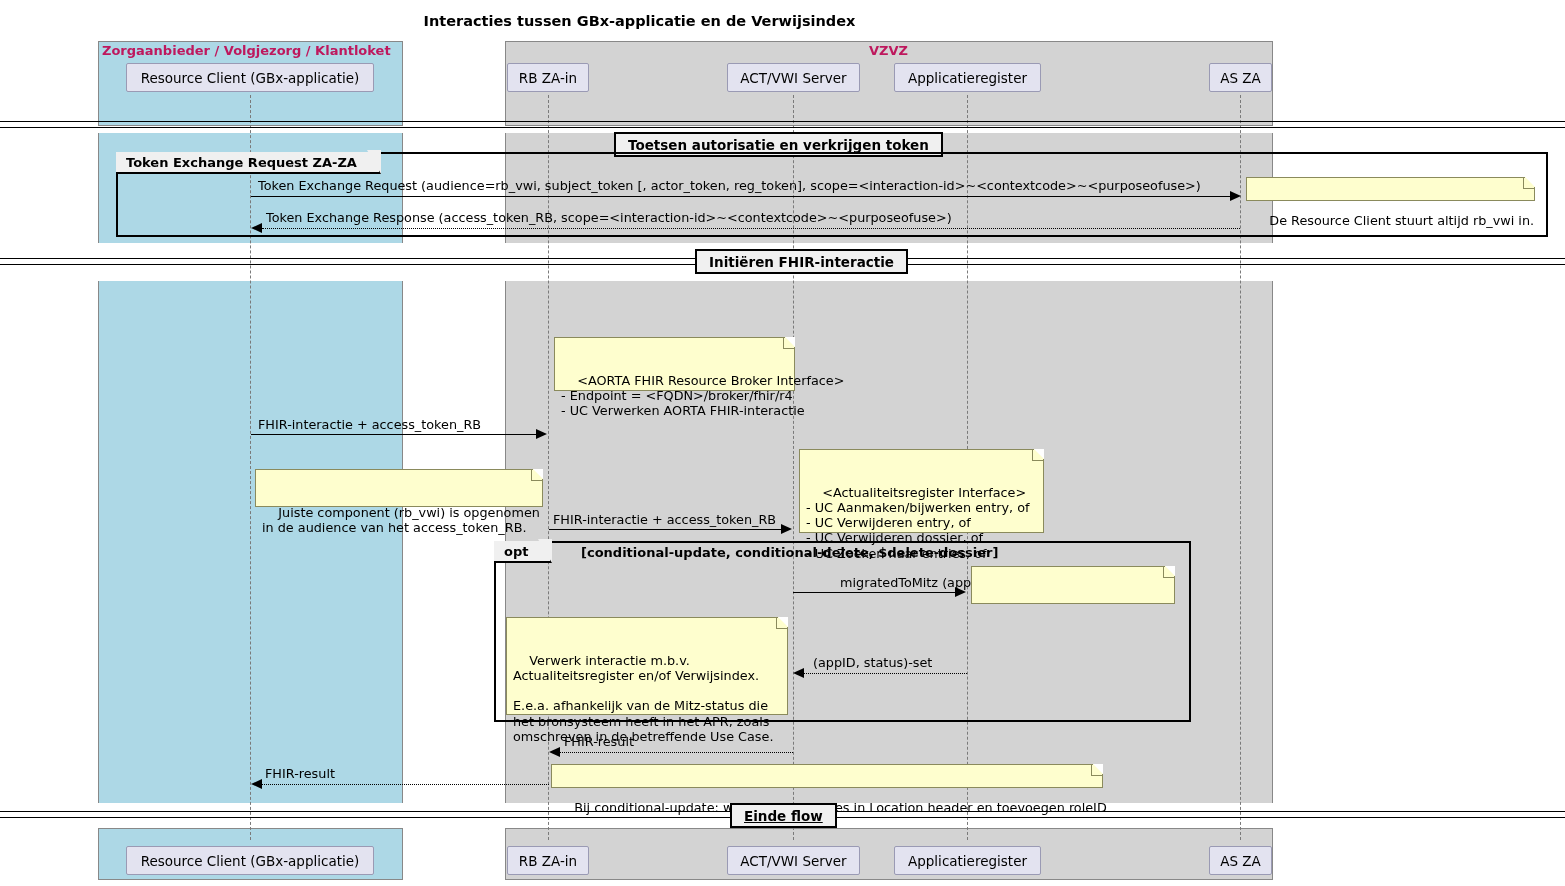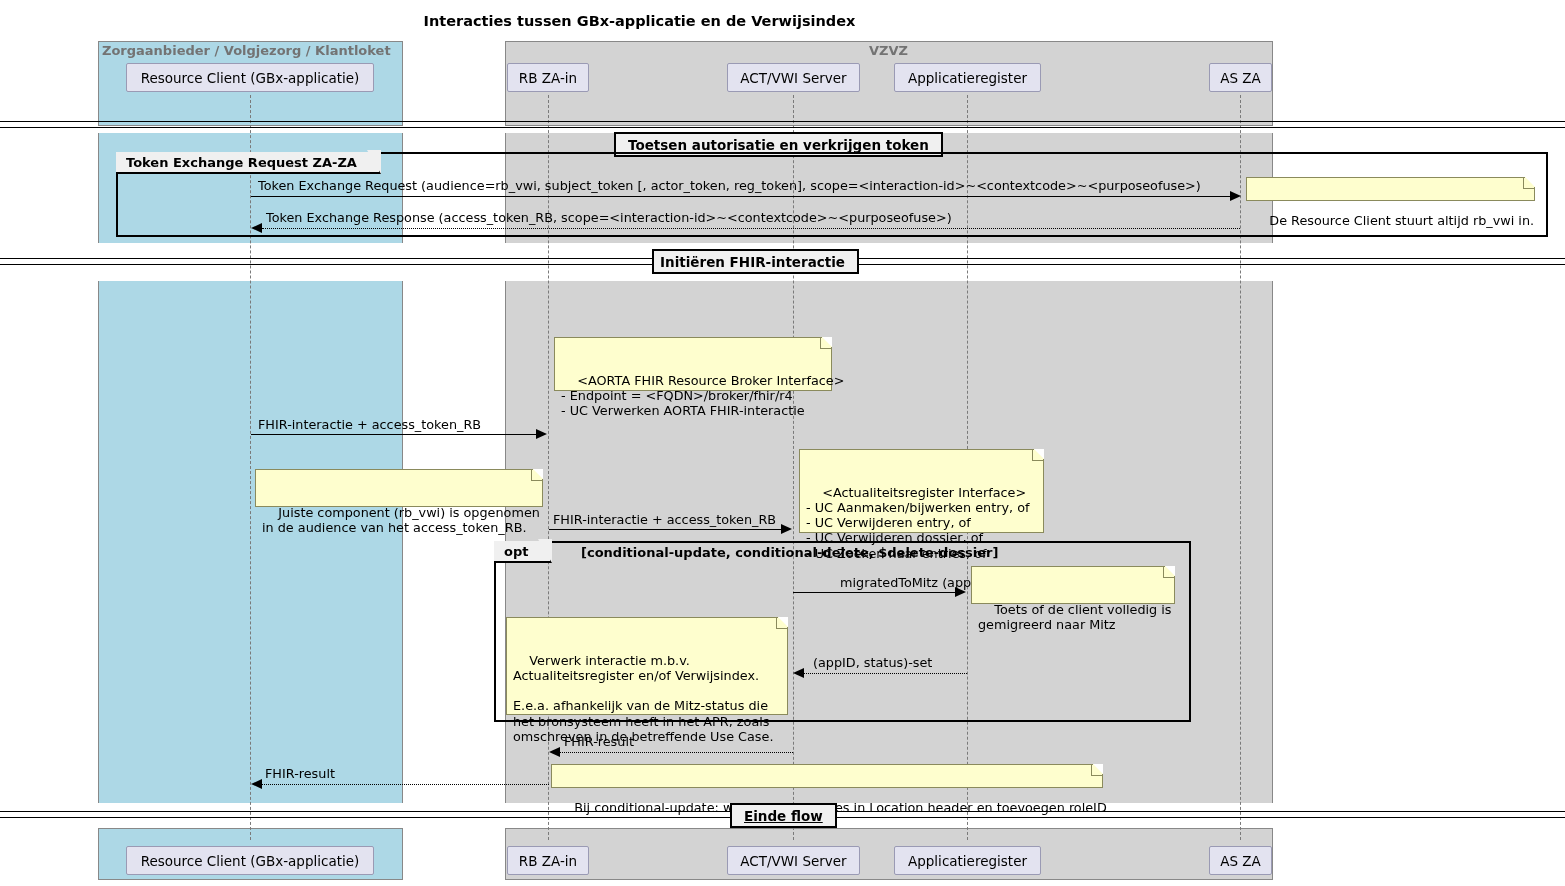--- a/index.html
+++ b/index.html
@@ -13,21 +13,21 @@
     font-size:14.5px;font-weight:bold;color:#000;
   }
 
   
   .group-box{
     border:1px solid #888;box-sizing:border-box;
   }
   .group-box.blue{background:#ADD8E6;}
   .group-box.grey{background:#D3D3D3;}
   .group-title{
-    position:absolute;font-size:13px;font-weight:bold;color:#737373;white-space:nowrap;
+    position:absolute;font-size:13px;font-weight:bold;color:#be185d;white-space:nowrap;
   }
 
   
   .lifeline{
     width:0;border-left:1.4px dashed #7a7a7a;
   }
 
   
   .participant{
     background:#E3E3F0;border:1px solid #9a9ab4;border-radius:2px;
@@ -178,24 +178,24 @@
   <div class="abs note" style="left:1246px;top:177px;width:289px;height:24px;">
     <span class="fold-line"></span>
     <span>De Resource Client stuurt altijd rb_vwi in.</span>
   </div>
 
   <div class="abs msg-label" style="left:266px;top:210px;">Token Exchange Response (access_token_RB, scope=&lt;interaction-id&gt;~&lt;contextcode&gt;~&lt;purposeofuse&gt;)</div>
   <div class="abs msg-line dotted" style="left:262px;top:228px;width:978px;"></div>
   <div class="abs arrow-l" style="left:251px;top:223px;"></div>
 
   <div class="abs divider-lines" style="top:258px;"></div>
-  <div class="abs divider-label" style="left:652px;top:249px;padding-left:6px;">Initiëren FHIR-interactie</div>
-
-
-  <div class="abs note" style="left:554px;top:337px;width:278px;height:54px;">
+  <div class="abs divider-label" style="left:695px;top:249px;">Initiëren FHIR-interactie</div>
+
+
+  <div class="abs note" style="left:554px;top:337px;width:241px;height:54px;">
     <span class="fold-line"></span>
     <span>&lt;AORTA FHIR Resource Broker Interface&gt;
 - Endpoint = &lt;FQDN&gt;/broker/fhir/r4
 - UC Verwerken AORTA FHIR-interactie</span>
   </div>
 
   <div class="abs msg-label" style="left:258px;top:417px;">FHIR-interactie + access_token_RB</div>
   <div class="abs msg-line" style="left:251px;top:434px;width:286px;"></div>
   <div class="abs arrow-r" style="left:536px;top:429px;"></div>
 
@@ -223,22 +223,20 @@
     <span>opt</span>
   </div>
   <div class="abs frame-cond" style="left:581px;top:545px;">[conditional-update, conditional-delete, $delete-dossier]</div>
 
   <div class="abs msg-label" style="left:800px;top:575px;margin-left:40px;">migratedToMitz (appID)</div>
   <div class="abs msg-line" style="left:793px;top:592px;width:163px;"></div>
   <div class="abs arrow-r" style="left:955px;top:587px;"></div>
 
   <div class="abs note" style="left:971px;top:566px;width:204px;height:38px;">
     <span class="fold-line"></span>
-    <span>Toets of de client volledig is
-gemigreerd naar Mitz</span>
   </div>
 
   <div class="abs note" style="left:506px;top:617px;width:282px;height:98px;">
     <span class="fold-line"></span>
     <span>Verwerk interactie m.b.v.
 Actualiteitsregister en/of Verwijsindex.
 
 E.e.a. afhankelijk van de Mitz-status die
 het bronsysteem heeft in het APR, zoals
 omschreven in de betreffende Use Case.</span>

